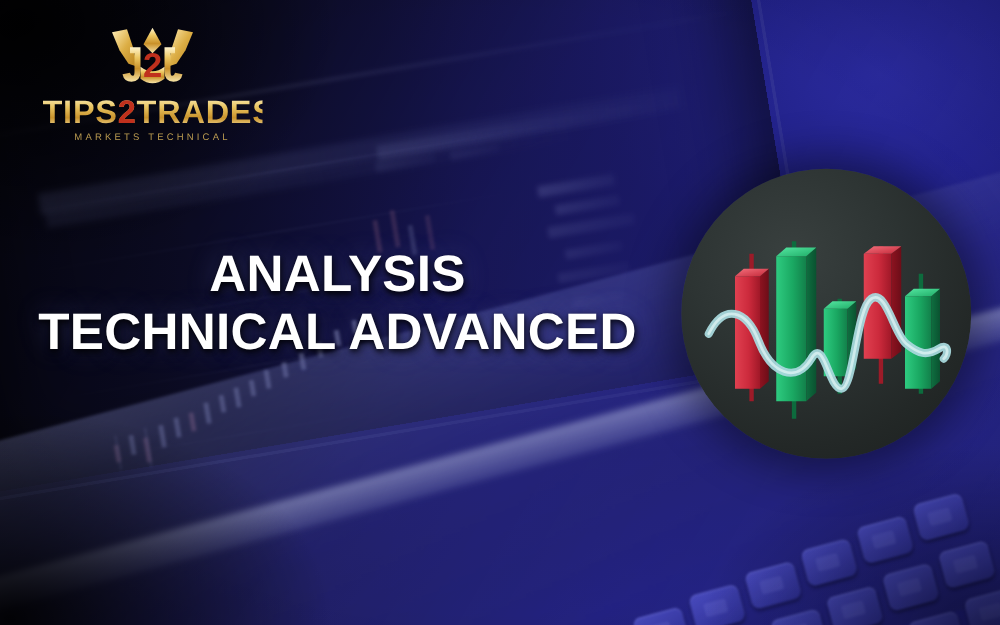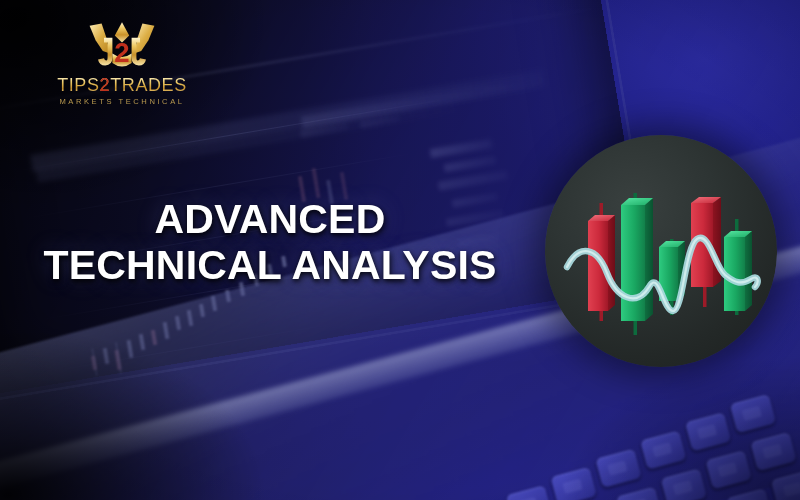--- a/index.html
+++ b/index.html
@@ -178,22 +178,22 @@
     text-align:center;
     z-index:30;
   }
   .bull{
     width:72px; height:52px;
     margin:0 auto 2px;
     position:relative;
   }
   .bull svg{ display:block; width:100%; height:100%; }
   .logo-word{
-    font-size:18px;
-    font-weight:400;
+    font-size:26px;
+    font-weight:700;
     letter-spacing:.6px;
     line-height:1;
     background:linear-gradient(180deg,#fdf3c8 0%,#e8c35f 38%,#c8922c 70%,#f3dd99 100%);
     -webkit-background-clip:text; background-clip:text;
     color:transparent;
     -webkit-text-fill-color:transparent;
     white-space:nowrap;
   }
   .logo-word .two{ color:#b8231f; -webkit-text-fill-color:#c0301d; }
   .logo-tag{
@@ -348,22 +348,22 @@
         <text x="60" y="66" font-family="Liberation Sans, sans-serif" font-size="46" font-weight="700" fill="#c0301d" text-anchor="middle">2</text>
       </svg>
     </div>
     <div class="logo-word">
       <span>TIPS</span><span class="two">2</span><span>TRADES</span>
     </div>
     <div class="logo-tag">MARKETS TECHNICAL</div>
   </div>
 
   <div class="headline">
-    <div class="hl-1">ADVANCED</div>
-    <div class="hl-2">TECHNICAL ANALYSIS</div>
+    <div class="hl-1">ANALYSIS</div>
+    <div class="hl-2">TECHNICAL ADVANCED</div>
   </div>
 
   <div class="badge">
     <svg viewBox="0 0 232 232" aria-hidden="true">
       <defs>
         <linearGradient id="redFace" x1="0" y1="0" x2="1" y2="0">
           <stop offset="0%" stop-color="#e04050"></stop>
           <stop offset="55%" stop-color="#cc2a3c"></stop>
           <stop offset="100%" stop-color="#a01828"></stop>
         </linearGradient>

